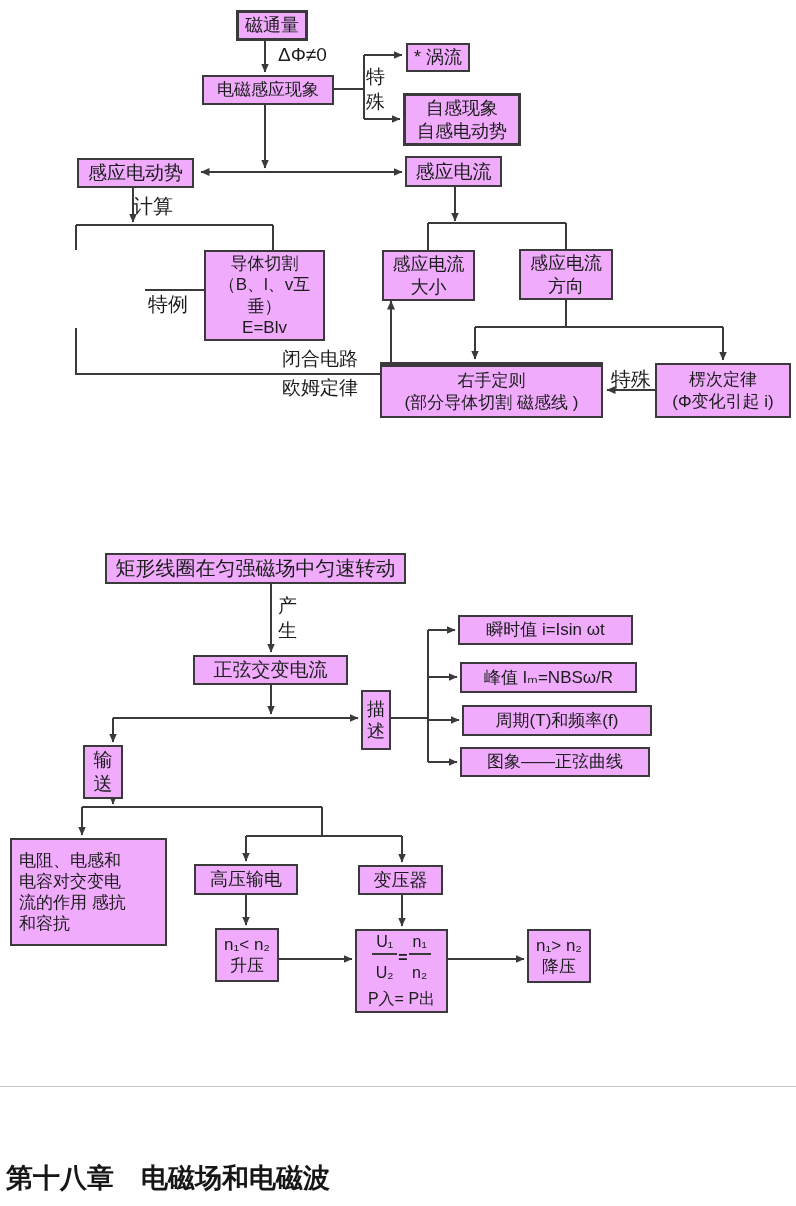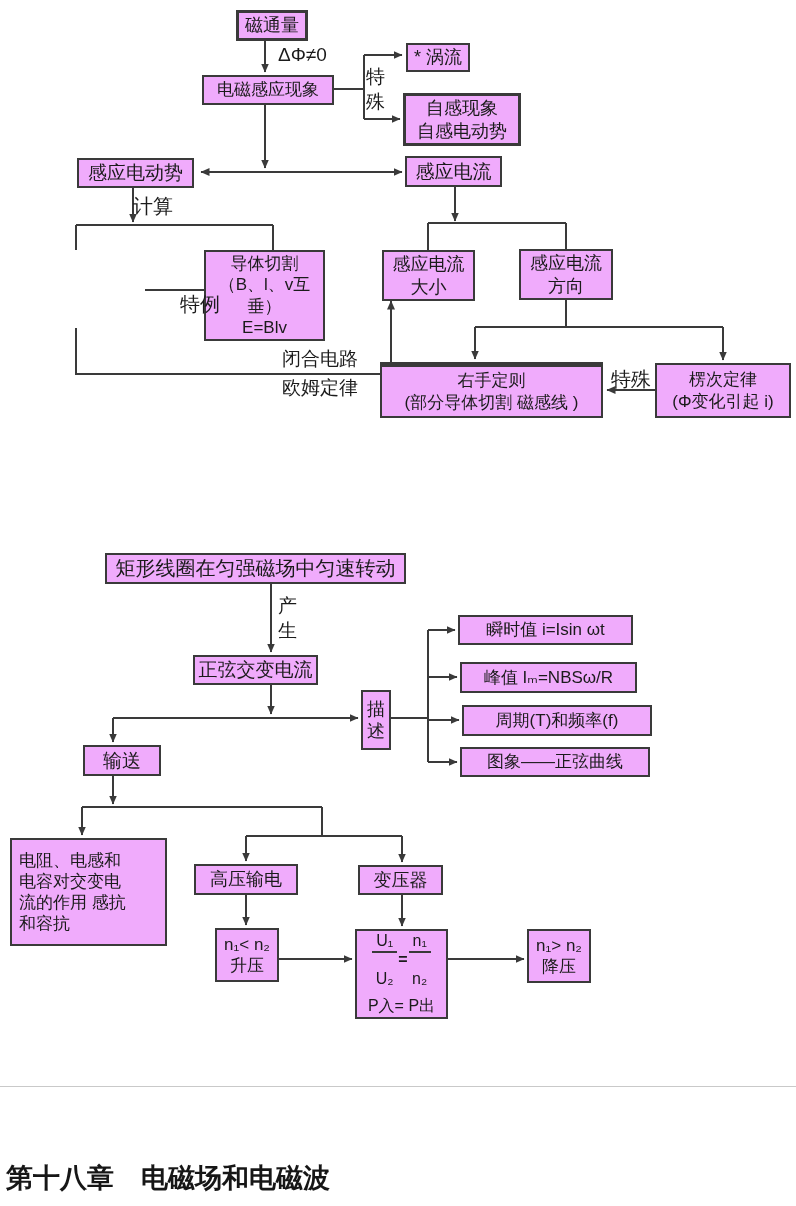--- a/index.html
+++ b/index.html
@@ -28,21 +28,21 @@
   }
   .node .txt{white-space:pre-line;}
   .node.left{align-items:flex-start;text-align:left;padding-left:7px;}
   .lbl{
     position:absolute;color:var(--text);line-height:1.32;
     white-space:pre-line;text-align:left;
   }
   .frac-row{display:flex;align-items:center;justify-content:center;}
   .stack{display:inline-flex;flex-direction:column;align-items:center;line-height:1.15;}
   .stack .num{border-bottom:2px solid var(--line);padding:0 4px 1px 4px;}
-  .stack .den{padding-top:17px;}
+  .stack .den{padding-top:9px;}
   .frac-eq{font-weight:bold;padding:0 1px;}
   .frac-below{margin-top:7px;}
   .heading{
     position:absolute;left:6px;margin:0;
     font-size:27px;font-weight:bold;color:#161616;
     font-family:"Liberation Sans","DejaVu Sans",sans-serif;
     white-space:pre;
   }
   #h17{top:444px;}
   #h18{top:1160px;}
@@ -144,51 +144,51 @@
 (部分导体切割  磁感线 )</span>
       </div>
       <div class="node" style="left: 655px; top: 363px; width: 136px; min-height: 55px; font-size: 17px;">
         <span class="txt">楞次定律
 (Φ变化引起 i)</span>
       </div>
       <div class="lbl" style="left: 278px; top: 42px; font-size: 19px;">ΔΦ≠0</div>
       <div class="lbl" style="left: 366px; top: 64px; font-size: 19px;">特
 殊</div>
       <div class="lbl" style="left: 133px; top: 193px; font-size: 20px;">计算</div>
-      <div class="lbl" style="left: 148px; top: 291px; font-size: 20px; margin-left: 32px;">特例</div>
+      <div class="lbl" style="left: 148px; top: 291px; font-size: 20px;">特例</div>
       <div class="lbl" style="left: 282px; top: 344px; font-size: 19px; line-height: 29px;">闭合电路
 欧姆定律</div>
       <div class="lbl" style="left: 611px; top: 366px; font-size: 20px;">特殊</div>
     </div>
 
 
   <div id="diagram-1" class="diagram">
       <div class="node" style="left: 105px; top: 553px; width: 301px; min-height: 31px; font-size: 20px;">
         <span class="txt">矩形线圈在匀强磁场中匀速转动</span>
       </div>
-      <div class="node" style="left: 193px; top: 655px; width: 125px; min-height: 29px; font-size: 19px;">
+      <div class="node" style="left: 193px; top: 655px; width: 155px; min-height: 29px; font-size: 19px;">
         <span class="txt">正弦交变电流</span>
       </div>
       <div class="node" style="left: 361px; top: 690px; width: 30px; min-height: 60px; font-size: 18px;">
         <span class="txt">描
 述</span>
       </div>
       <div class="node" style="left: 458px; top: 615px; width: 175px; min-height: 30px; font-size: 17px;">
         <span class="txt">瞬时值 i=Isin ωt</span>
       </div>
       <div class="node" style="left: 460px; top: 662px; width: 177px; min-height: 31px; font-size: 17px;">
         <span class="txt">峰值 Iₘ=NBSω/R</span>
       </div>
       <div class="node" style="left: 462px; top: 705px; width: 190px; min-height: 31px; font-size: 17px;">
         <span class="txt">周期(T)和频率(f)</span>
       </div>
       <div class="node" style="left: 460px; top: 747px; width: 190px; min-height: 30px; font-size: 17px;">
         <span class="txt">图象——正弦曲线</span>
       </div>
-      <div class="node" style="left: 83px; top: 745px; width: 78px; min-height: 31px; font-size: 19px;">
+      <div class="node" style="left: 83px; top: 745px; width: 40px; min-height: 31px; font-size: 19px;">
         <span class="txt">输送</span>
       </div>
       <div class="node left" style="left: 10px; top: 838px; width: 157px; min-height: 108px; font-size: 17px;">
         <span class="txt">电阻、电感和
 电容对交变电
 流的作用 感抗
 和容抗</span>
       </div>
       <div class="node" style="left: 194px; top: 864px; width: 104px; min-height: 31px; font-size: 18px;">
         <span class="txt">高压输电</span>

